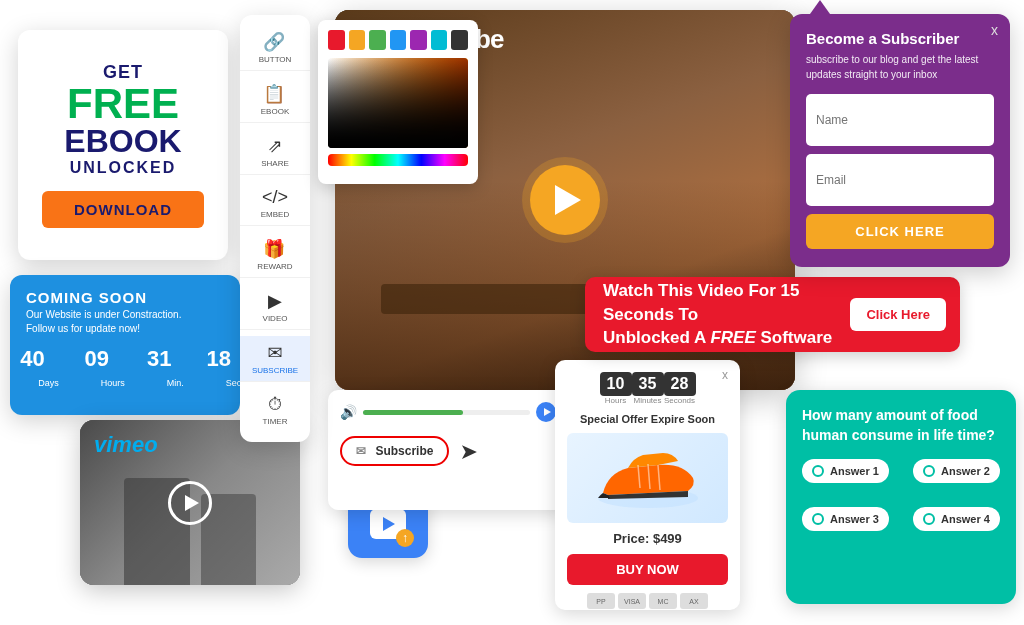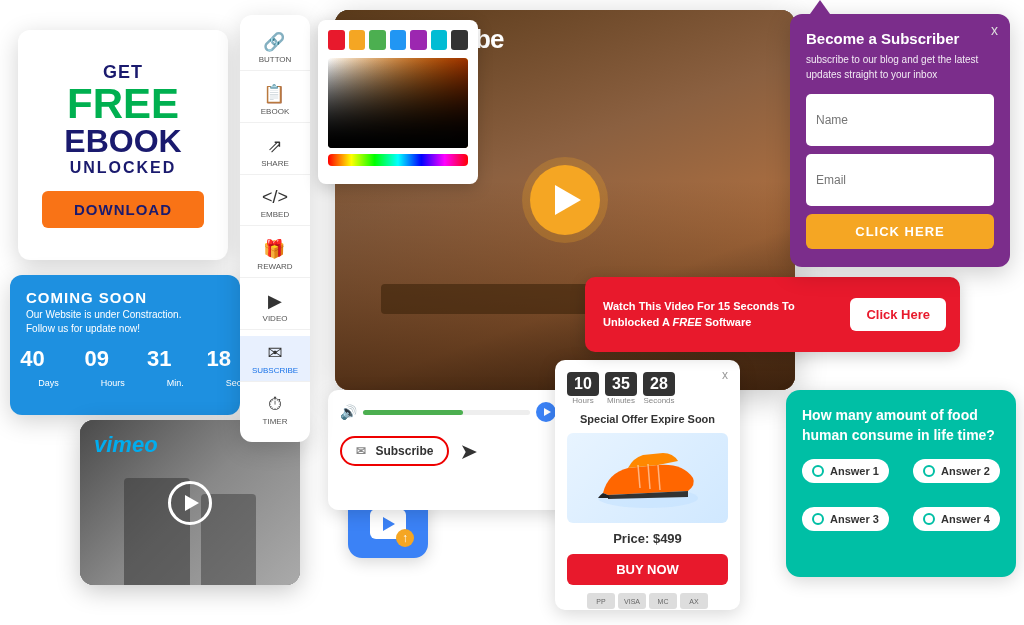--- a/index.html
+++ b/index.html
@@ -212,21 +212,21 @@
       display: flex;
       align-items: center;
       padding: 0 14px 0 18px;
       z-index: 15;
       box-shadow: 0 4px 16px rgba(0,0,0,0.2);
       gap: 14px;
     }
     .cta-banner-text {
       flex: 1;
       color: #fff;
-      font-size: 11px;
+      font-size: 17px;
       font-weight: 700;
       line-height: 1.4;
     }
     .cta-banner-text .free-bold { font-weight: 900; font-style: italic; }
     .cta-click-btn {
       background: #fff;
       color: #e8192c;
       font-size: 13px;
       font-weight: 700;
       border: none;
@@ -411,21 +411,21 @@
       border-radius: 10px;
       box-shadow: 0 4px 18px rgba(0,0,0,0.16);
       padding: 12px;
       z-index: 11;
     }
     .so-close {
       position: absolute; top: 8px; right: 12px;
       font-size: 12px; color: #999; cursor: pointer;
     }
     .so-timer {
-      display: flex; gap: 6px; justify-content: flex-start; margin-bottom: 8px;
+      display: flex; justify-content: center; margin-bottom: 8px;
     }
     .so-time-unit {
       background: #333; color: #fff;
       border-radius: 4px; padding: 3px 7px;
       font-size: 16px; font-weight: 900;
       text-align: center;
       min-width: 32px;
     }
     .so-time-label { font-size: 8px; color: #888; text-align: center; display: block; }
     .so-expire { font-size: 11px; font-weight: 700; color: #333; text-align: center; margin-bottom: 8px; }
@@ -449,21 +449,21 @@
     }
     .pay-icon {
       width: 28px; height: 16px; background: #ddd; border-radius: 3px; font-size: 7px;
       display: flex; align-items: center; justify-content: center; color: #666;
     }
 
     
     .quiz-card {
       position: absolute;
       right: 8px; top: 390px;
-      width: 230px; height: 187px;
+      width: 230px; height: 214px;
       background: #00bfa5;
       border-radius: 14px;
       padding: 16px;
       z-index: 11;
       box-shadow: 0 4px 18px rgba(0,0,0,0.16);
       color: #fff;
     }
     .quiz-card .qc-question {
       font-size: 14px; font-weight: 700; margin-bottom: 14px; line-height: 1.4;
     }

